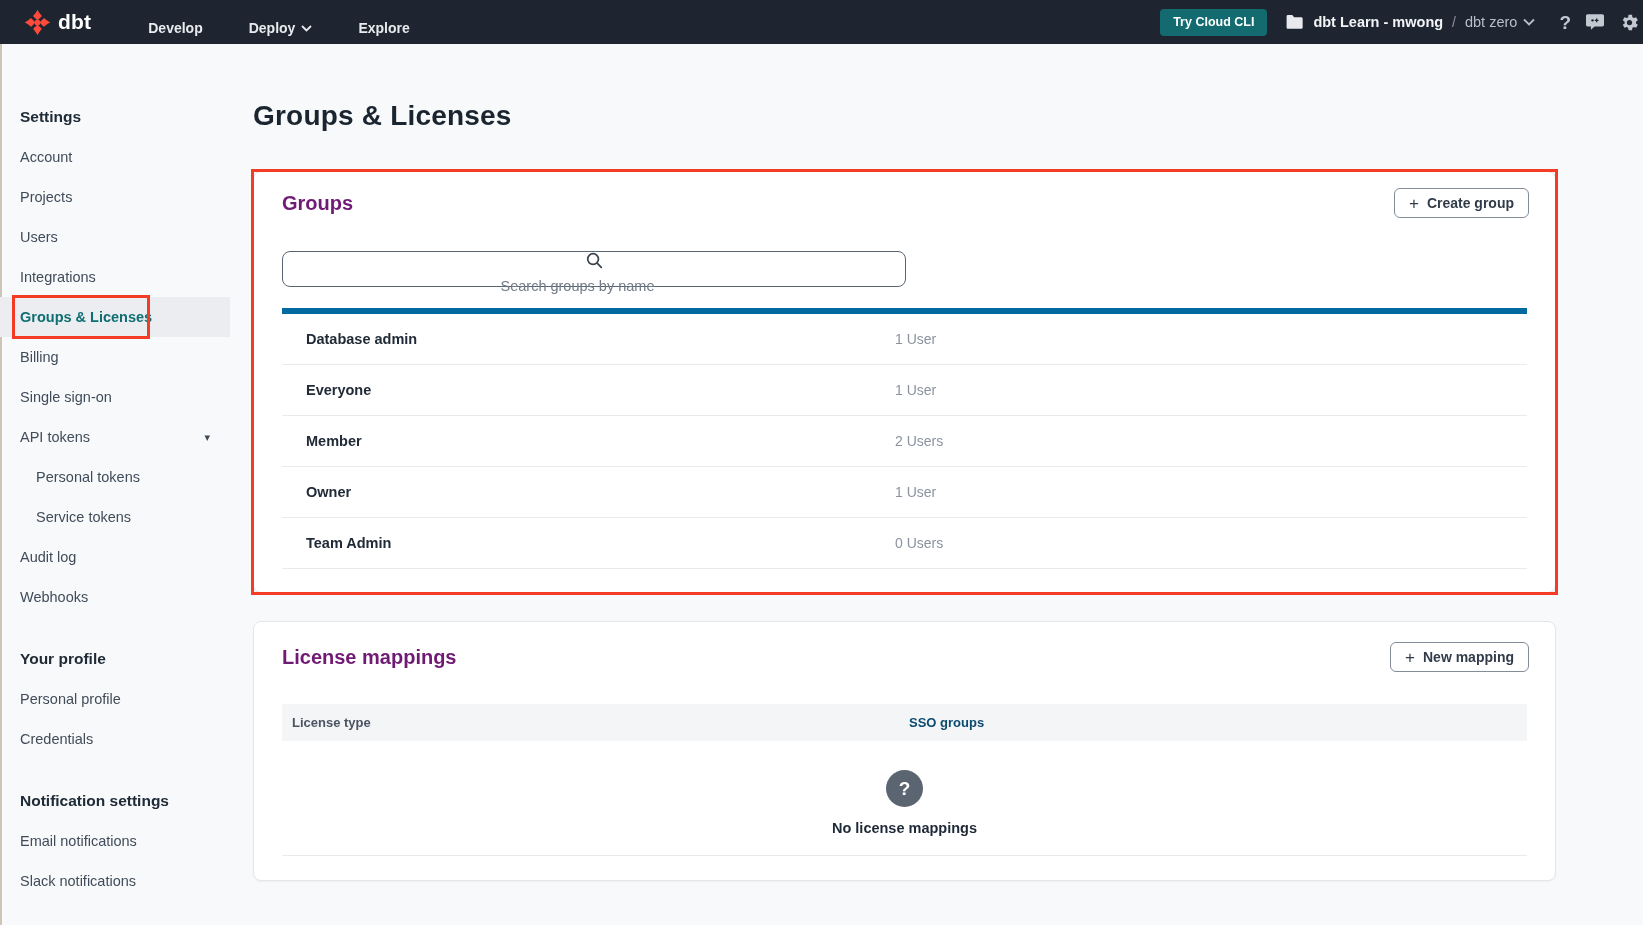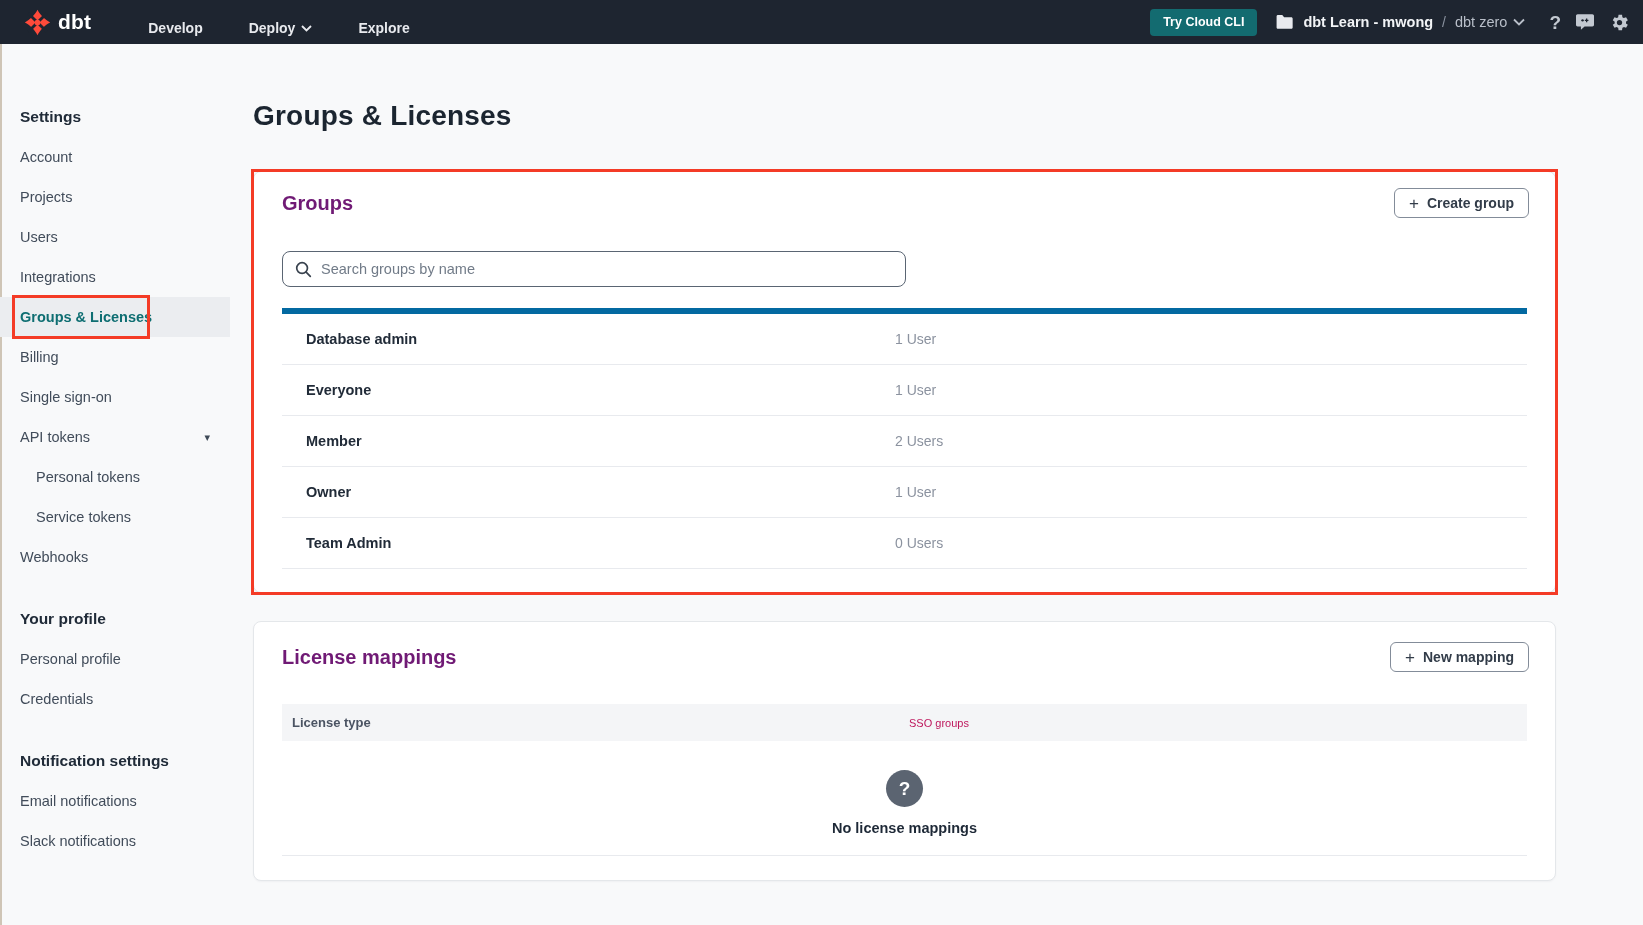--- a/index.html
+++ b/index.html
@@ -1,20 +1,20 @@
 <!DOCTYPE html>
 <html><head>
 <meta charset="utf-8">
 <style>
   * { margin:0; padding:0; box-sizing:border-box; }
   html,body { width:1643px; height:925px; overflow:hidden; }
   body { font-family:"Liberation Sans", sans-serif; background:#f8f9fa; color:#3d4753; }
 
   
-  .navbar { height:44px; background:#1e2530; display:flex; align-items:center; justify-content:space-between; padding:0 13px 0 24px; }
+  .navbar { height:44px; background:#1e2530; display:flex; align-items:center; justify-content:space-between; padding:0 3px 0 24px; }
   .nav-left { display:flex; align-items:center; }
   .logo { display:flex; align-items:center; gap:7px; margin-right:34px; }
   .logo-text { color:#ffffff; font-size:21px; font-weight:700; letter-spacing:.2px; }
   .nav-menu { display:flex; align-items:center;margin-top:12px; }
   .nav-item { color:#e8eaee; font-size:14px; font-weight:700; padding:0 23px; height:44px; display:flex; align-items:center; gap:6px; cursor:pointer; }
   .nav-right { display:flex; align-items:center; gap:18px; }
   .cli-btn { background:#136b70; color:#ffffff; font-size:12.5px; font-weight:700; border:none; border-radius:4px; height:27px; padding:0 13px; cursor:pointer; font-family:inherit; }
   .crumb { display:flex; align-items:center; gap:9px; }
   .crumb-account { color:#f2f4f6; font-size:14.5px; font-weight:700; }
   .crumb-sep { color:#8b93a0; font-size:14px; }
@@ -41,35 +41,35 @@
   .main { flex:1; padding-left:23px; }
   .page-title { margin-top:56px; font-size:28px; font-weight:700; color:#1b2530; letter-spacing:.2px; }
   .card { width:1303px; background:#ffffff; border:1px solid #e4e7ea; border-radius:8px; box-shadow:0 1px 2px rgba(16,24,40,.04); position:relative; }
   .groups-card { margin-top:39px; }
   .annot-card { position:absolute; inset:-3px; border:3px solid #f43b26; pointer-events:none; z-index:3; }
   .card-head { display:flex; align-items:center; justify-content:space-between; padding:16px 26px 0 28px; }
   .card-title { font-size:20px; font-weight:700; color:#701a75; }
   .ghost-btn { display:flex; align-items:center; gap:8px; height:30px; padding:0 14px; background:#ffffff; border:1px solid #838c99; border-radius:6px; font-family:inherit; font-size:14px; font-weight:600; color:#323c49; cursor:pointer; }
   .plus { font-size:17px; font-weight:400; line-height:1; color:#323c49; }
 
-  .search-wrap { margin:33px 28px 0 28px; width:624px; height:36px; border:1px solid #5a6573; border-radius:8px; display:flex; align-items:center; padding:0 12px; gap:9px; background:#fff; }
+  .search-wrap { margin:33px 28px 0 28px; width:624px; height:36px; border:1px solid #5a6573; border-radius:8px; display:flex; align-items:center; padding:0 12px; gap:9px; background:#fff;flex-direction:column; }
   .search-wrap input { border:none; outline:none; flex:1; font-family:inherit; font-size:14.5px; color:#2a3440; background:transparent; }
   .search-wrap input::placeholder { color:#717b88; }
 
   .rows { margin:21px 28px 0 28px; border-top:6px solid #0369a1; }
   .group-row { height:51px; display:flex; align-items:center; border-bottom:1px solid #e8eaee; cursor:pointer; }
   .group-name { width:613px; padding-left:24px; font-size:14.5px; font-weight:700; color:#212b38; }
   .group-count { font-size:14px; color:#8b929f; }
   .card-bottom-pad { height:23px; }
 
   .license-card { margin-top:28px; padding-bottom:24px; }
   .license-card .card-head { padding-top:20px; }
   .table-head { margin:32px 28px 0 28px; height:37px; background:#f4f5f7; display:flex; align-items:center; }
   .col-license { width:627px; padding-left:10px; font-size:13px; font-weight:700; color:#4b5463; }
-  .col-sso { font-size:11px; font-weight:400; color:#be185d; }
+  .col-sso { font-size:13px; font-weight:700; color:#0c4a6e; }
   .empty-state { display:flex; flex-direction:column; align-items:center; padding-top:29px; }
   .q-circle { width:37px; height:37px; border-radius:50%; background:#5b6471; color:#ffffff; font-size:19px; font-weight:700; display:flex; align-items:center; justify-content:center; }
   .empty-label { margin-top:13px; font-size:14.5px; font-weight:700; color:#1e2937; }
   .empty-sep { margin:19px 28px 0 28px; border-top:1px solid #e8eaee; }
 </style>
 </head>
 <body>
 
 <header class="navbar">
   <div class="nav-left">
@@ -170,20 +170,23 @@
       <span>API tokens</span>
       <span class="caret-down">▾</span>
     </div>
     <div class="side-item sub">
         <span>Personal tokens</span>
       </div>
     <div class="side-item sub">
         <span>Service tokens</span>
       </div>
     <div class="side-item">
+        <span>Audit log</span>
+      </div>
+    <div class="side-item">
         <span>Webhooks</span>
       </div>
 
     <div class="side-section">
       <div class="side-header">Your profile</div>
       <div class="side-item">
           <span>Personal profile</span>
         </div>
       <div class="side-item">
           <span>Credentials</span>

